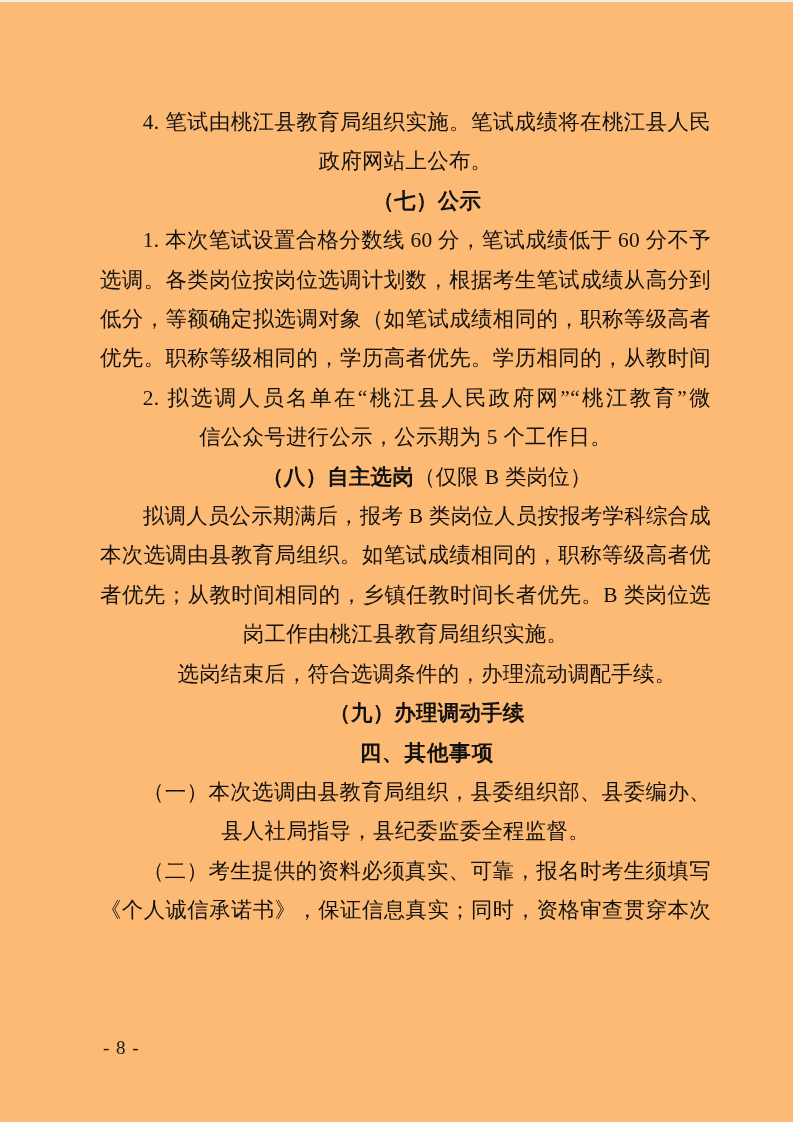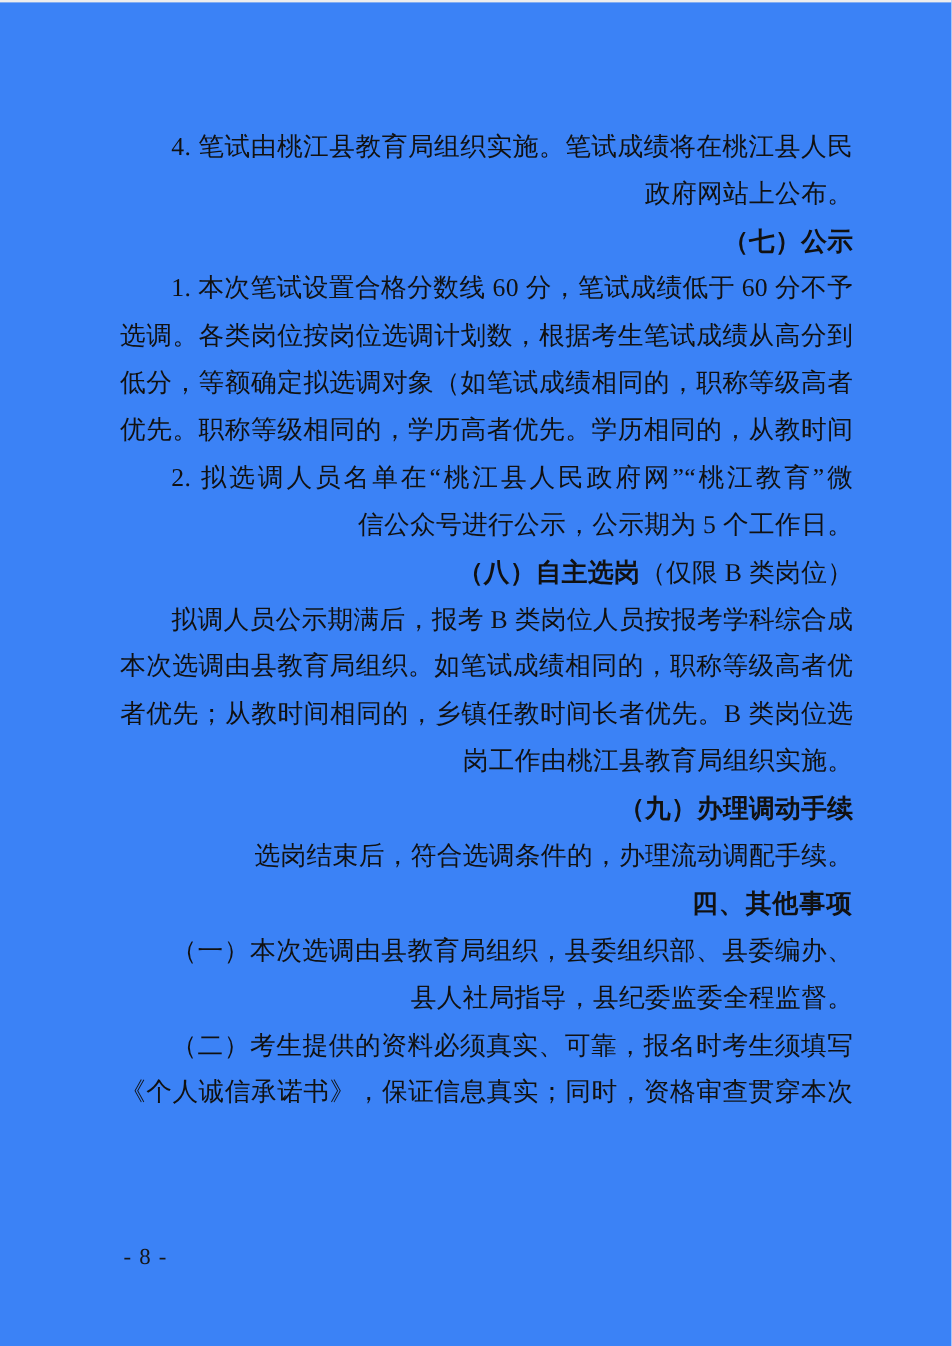--- a/index.html
+++ b/index.html
@@ -4,38 +4,38 @@
 <style>
   html, body {
     margin: 0;
     padding: 0;
     background: #ffffff;
   }
   .page {
     position: relative;
     width: 793px;
     height: 1122px;
-    background: #3b82f6;
+    background: #fdba74;
     color: #111111;
     font-family: "Liberation Serif", "DejaVu Serif", serif;
     overflow: hidden;
     box-sizing: border-box;
     border-top: 2px solid #ededed;
   }
   .content {
     position: absolute;
     left: 100px;
     top: 101px;
     width: 611px;
     font-size: 21.4px;
     line-height: 39.4px;
     letter-spacing: 0.3px;
   }
   .line {
-    text-align: right;
+    text-align: center;
   }
   .line.justify {
     text-align: justify;
     text-align-last: justify;
   }
   .line.indent {
     text-indent: 2em;
   }
   .line.heading .bold {
     font-weight: 700;
@@ -70,22 +70,22 @@
       <div class="line justify"><span>选调。各类岗位按岗位选调计划数，根据考生笔试成绩从高分到</span></div>
       <div class="line justify"><span>低分，等额确定拟选调对象（如笔试成绩相同的，职称等级高者</span></div>
       <div class="line justify"><span>优先。职称等级相同的，学历高者优先。学历相同的，从教时间</span></div>
       <div class="line indent justify"><span>2. 拟选调人员名单在“桃江县人民政府网”“桃江教育”微</span></div>
       <div class="line"><span>信公众号进行公示，公示期为 5 个工作日。</span></div>
       <div class="line indent heading"><span class="bold">（八）自主选岗</span><span>（仅限 B 类岗位）</span></div>
       <div class="line indent justify"><span>拟调人员公示期满后，报考 B 类岗位人员按报考学科综合成</span></div>
       <div class="line justify"><span>本次选调由县教育局组织。如笔试成绩相同的，职称等级高者优</span></div>
       <div class="line justify"><span>者优先；从教时间相同的，乡镇任教时间长者优先。B 类岗位选</span></div>
       <div class="line"><span>岗工作由桃江县教育局组织实施。</span></div>
+      <div class="line indent"><span>选岗结束后，符合选调条件的，办理流动调配手续。</span></div>
       <div class="line indent heading"><span class="bold">（九）办理调动手续</span></div>
-      <div class="line indent"><span>选岗结束后，符合选调条件的，办理流动调配手续。</span></div>
       <div class="line indent section"><span class="bold">四、其他事项</span></div>
       <div class="line indent justify"><span>（一）本次选调由县教育局组织，县委组织部、县委编办、</span></div>
       <div class="line"><span>县人社局指导，县纪委监委全程监督。</span></div>
       <div class="line indent justify"><span>（二）考生提供的资料必须真实、可靠，报名时考生须填写</span></div>
       <div class="line justify"><span>《个人诚信承诺书》，保证信息真实；同时，资格审查贯穿本次</span></div>
     </div>
   <div class="footer">- 8 -</div>
 </div>
 
 </body></html>

